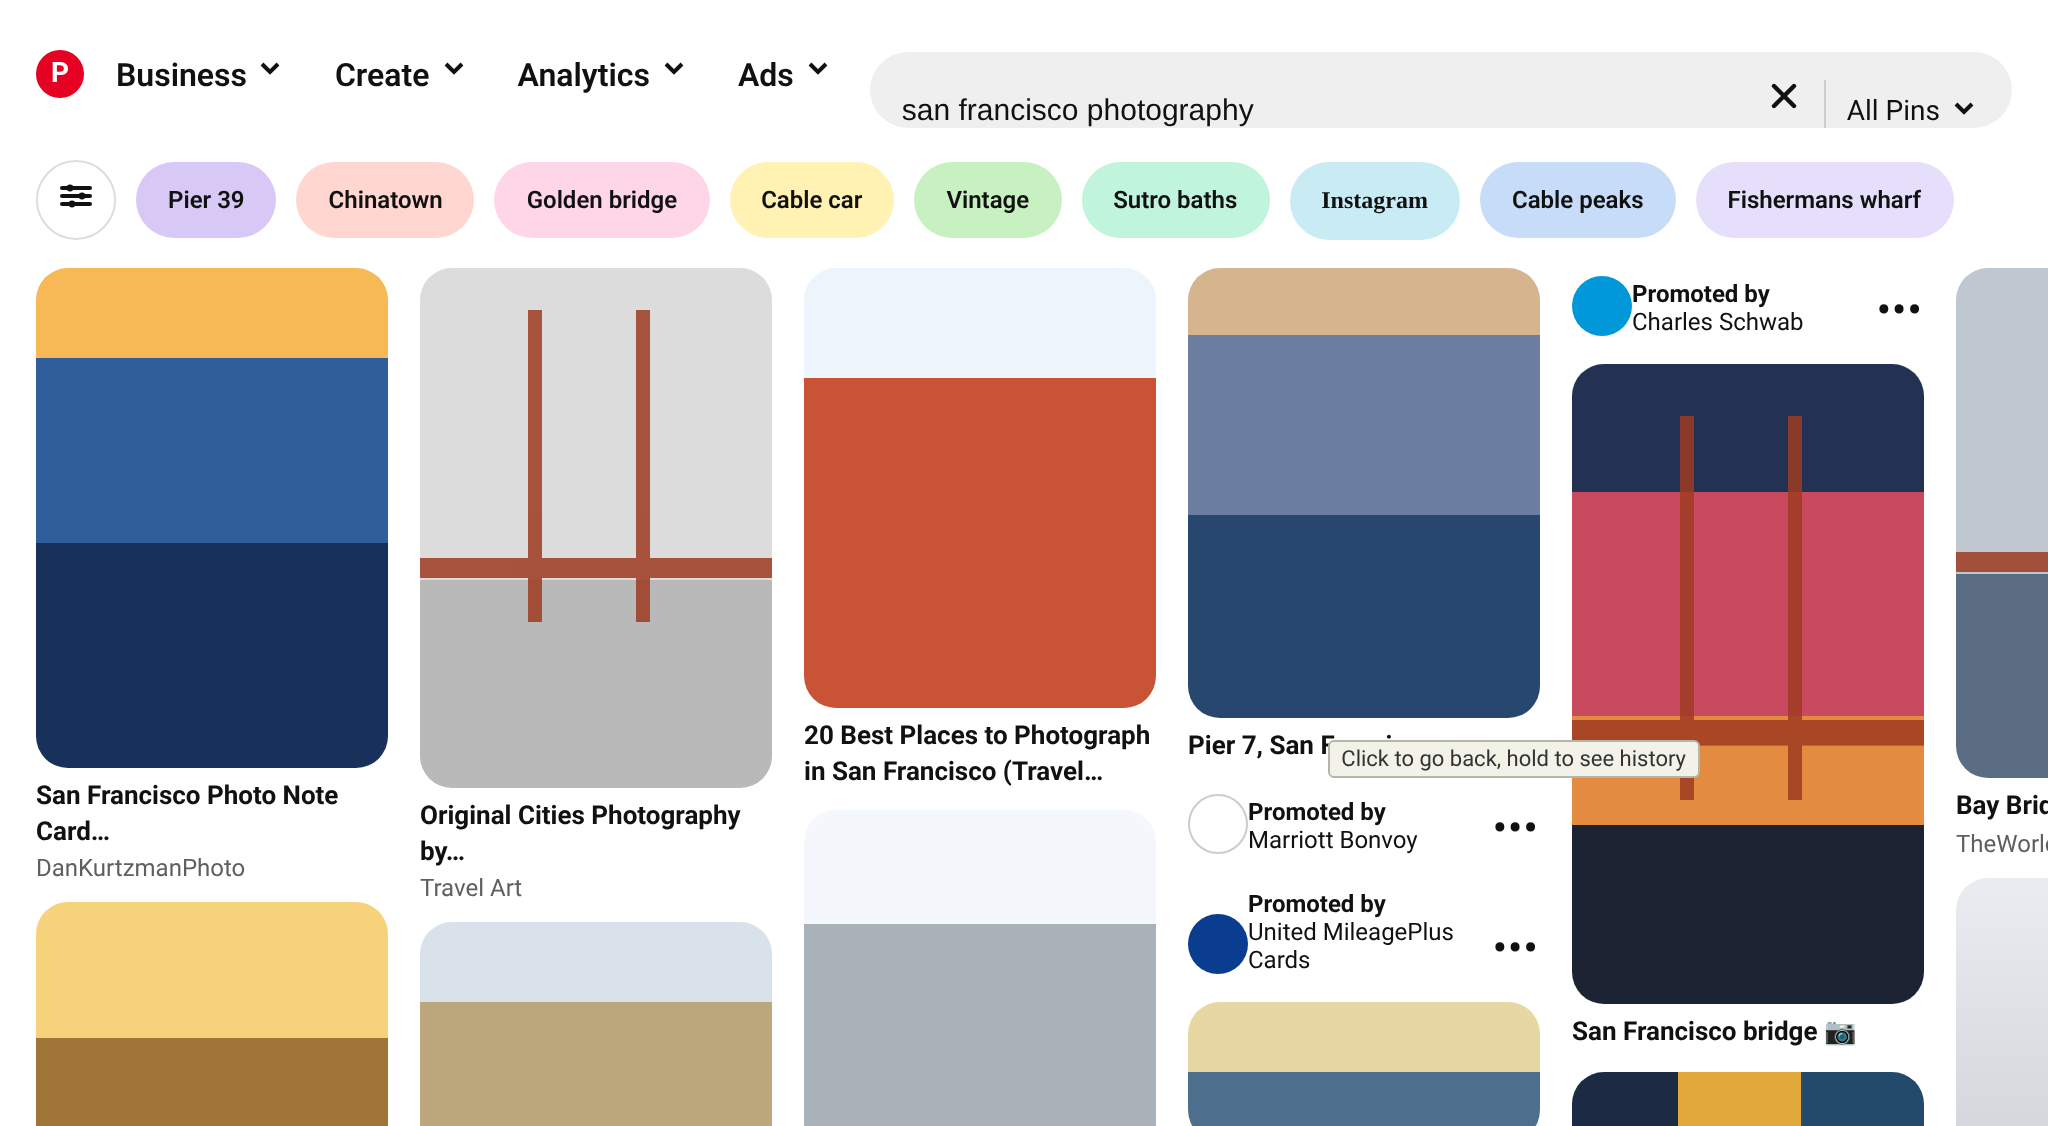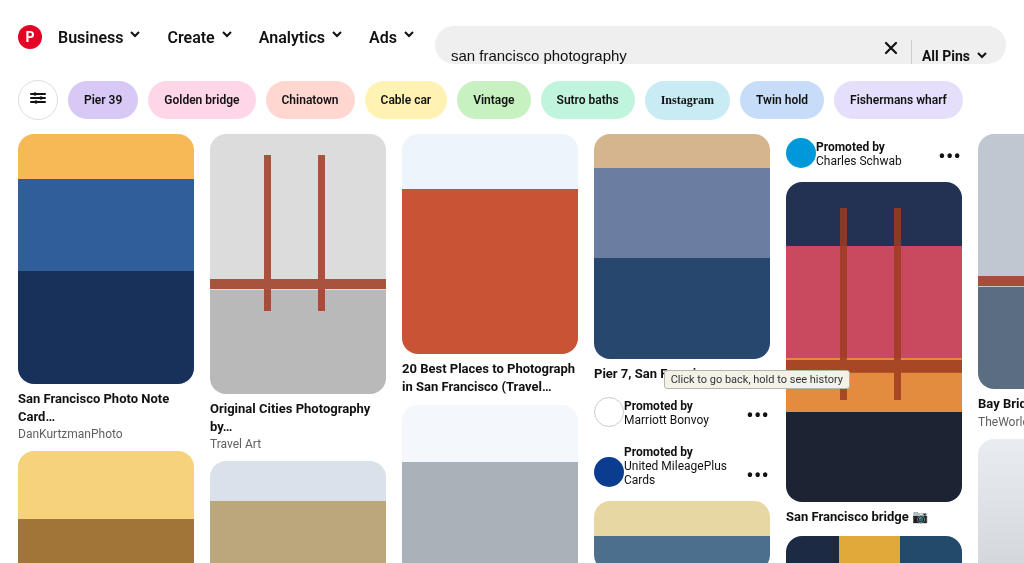--- a/index.html
+++ b/index.html
@@ -7,21 +7,21 @@
 
     
     .topnav { display: flex; align-items: center; gap: 6px; padding: 10px 18px 10px 18px; }
     .logo { width: 24px; height: 24px; border-radius: 50%; background: #e60023; display: flex; align-items: center; justify-content: center; color: #fff; font-weight: 700; font-size: 14px; flex: 0 0 auto; }
     .nav-item { display: flex; gap: 6px; font-size: 16px; font-weight: 600; color: #111; padding: 6px 10px; cursor: pointer; flex: 0 0 auto; }
     .nav-item .chev { display: inline-flex; }
     .search-wrap { flex: 1 1 auto; display: flex; align-items: flex-end; background: #efefef; border-radius: 24px; height: 38px; padding: 0 8px 0 16px; margin-left: 4px; margin-top: 16px; }
     .search-input { flex: 1; border: none; background: transparent; font-size: 15px; color: #111; outline: none; }
     .clear-btn { width: 28px; height: 28px; display: flex; align-items: center; justify-content: center; cursor: pointer; }
     .divider-v { width: 1px; height: 24px; background: #ccc; margin: 0 6px; }
-    .filter-dd { display: flex; align-items: center; gap: 6px; font-size: 14px; font-weight: 700; color: #111; padding: 0 10px 0 4px; cursor: pointer; }
+    .filter-dd { display: flex; align-items: center; gap: 6px; font-size: 14px; font-weight: 400; color: #111; padding: 0 10px 0 4px; cursor: pointer; }
 
     
     .chips-row { display: flex; align-items: center; gap: 10px; padding: 6px 18px 14px 18px; overflow: hidden; white-space: nowrap; }
     .chip-filter { width: 40px; height: 40px; border-radius: 50%; border: 1px solid #ddd; display: flex; align-items: center; justify-content: center; cursor: pointer; flex: 0 0 auto; }
     .chip { padding: 12px 16px; border-radius: 24px; font-size: 12px; font-weight: 600; color: #111; cursor: pointer; flex: 0 0 auto; }
 
     
     .board { display: flex; gap: 16px; padding: 0 18px; }
     .col { width: 176px; display: flex; flex-direction: column; gap: 10px; flex: 0 0 auto; }
     .pin { width: 100%; }
@@ -131,27 +131,27 @@
       <svg width="18" height="18" viewBox="0 0 18 18">
         <path d="M2 5h14M2 9h14M2 13h14" stroke="#111" stroke-width="2" stroke-linecap="round"></path>
         <circle cx="6" cy="5" r="1.7" fill="#111"></circle>
           <circle cx="12" cy="9" r="1.7" fill="#111"></circle>
           <circle cx="7" cy="13" r="1.7" fill="#111"></circle>
       </svg>
     </span>
   </div>
 
   <div class="chip" style="background: rgb(215, 200, 245);"><span>Pier 39</span></div>
+    <div class="chip" style="background: rgb(255, 215, 208);"><span>Chinatown</span></div>
     <div class="chip" style="background: rgb(255, 214, 232);"><span>Golden bridge</span></div>
-    <div class="chip" style="background: rgb(255, 215, 208);"><span>Chinatown</span></div>
     <div class="chip" style="background: rgb(255, 242, 179);"><span>Cable car</span></div>
     <div class="chip" style="background: rgb(200, 241, 193);"><span>Vintage</span></div>
     <div class="chip" style="background: rgb(193, 244, 221);"><span>Sutro baths</span></div>
     <div class="chip" style="background: rgb(201, 236, 244); font-family: Liberation Serif, serif;"><span>Instagram</span></div>
-    <div class="chip" style="background: rgb(198, 220, 248);"><span>Twin hold</span></div>
+    <div class="chip" style="background: rgb(198, 220, 248);"><span>Cable peaks</span></div>
     <div class="chip" style="background: rgb(229, 223, 251);"><span>Fishermans wharf</span></div>
 </div>
 
 <div class="board" id="board">
     <div class="col">
       <div class="pin">
         <div class="pin-img bg-coit" style="height: 250px;"></div>
         <div class="pin-title">San Francisco Photo Note Card…</div>
         <div class="pin-sub">DanKurtzmanPhoto</div>
       </div>

